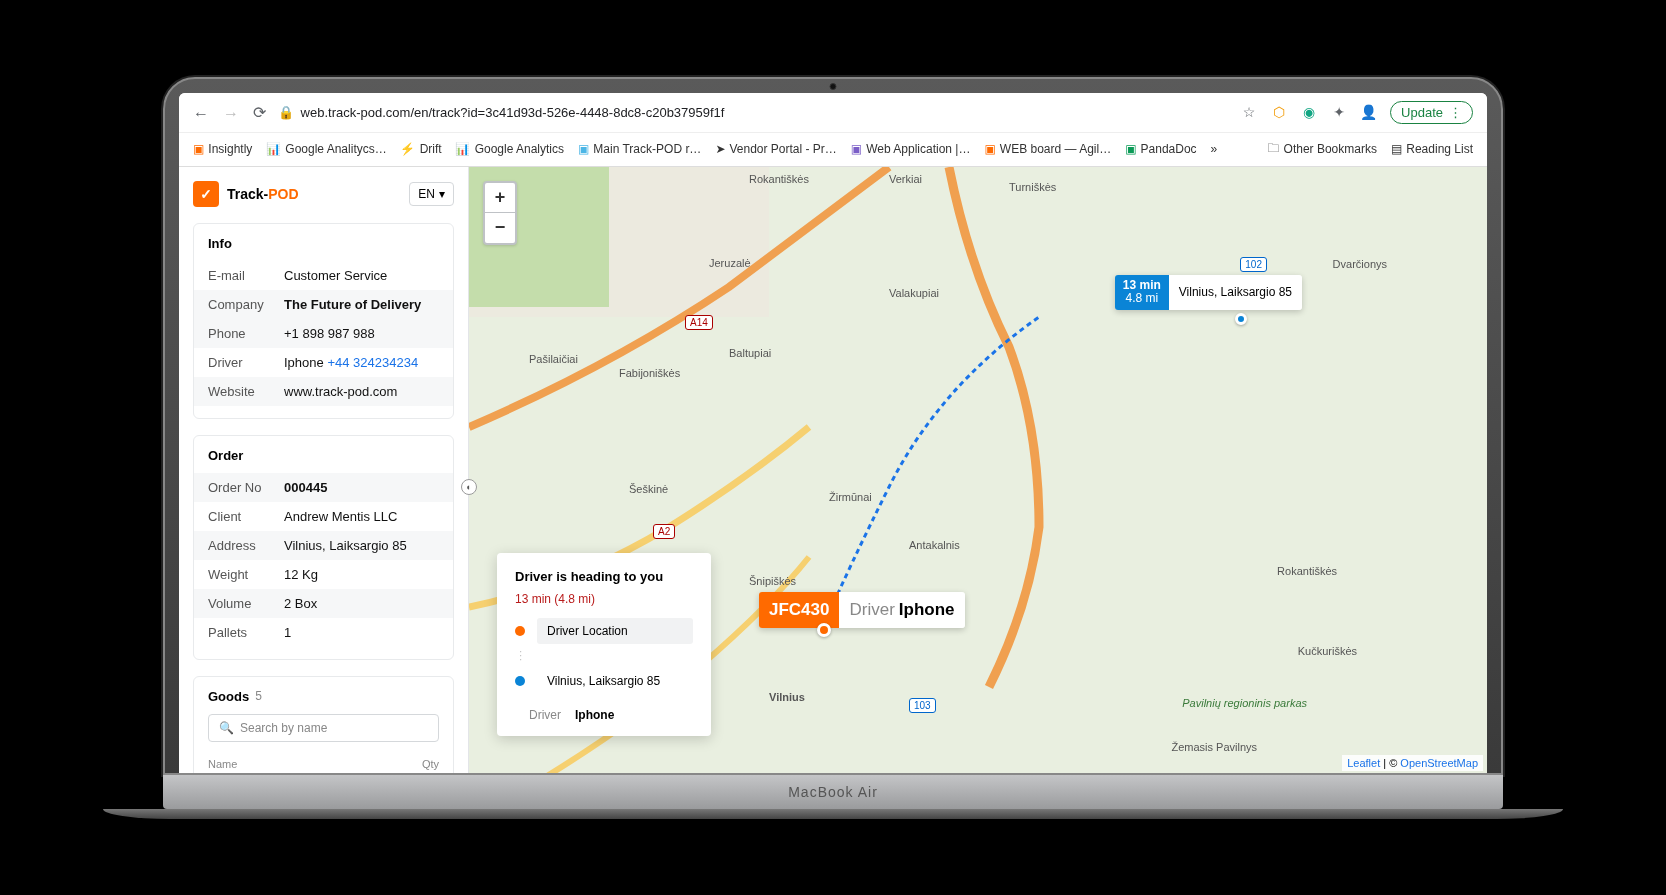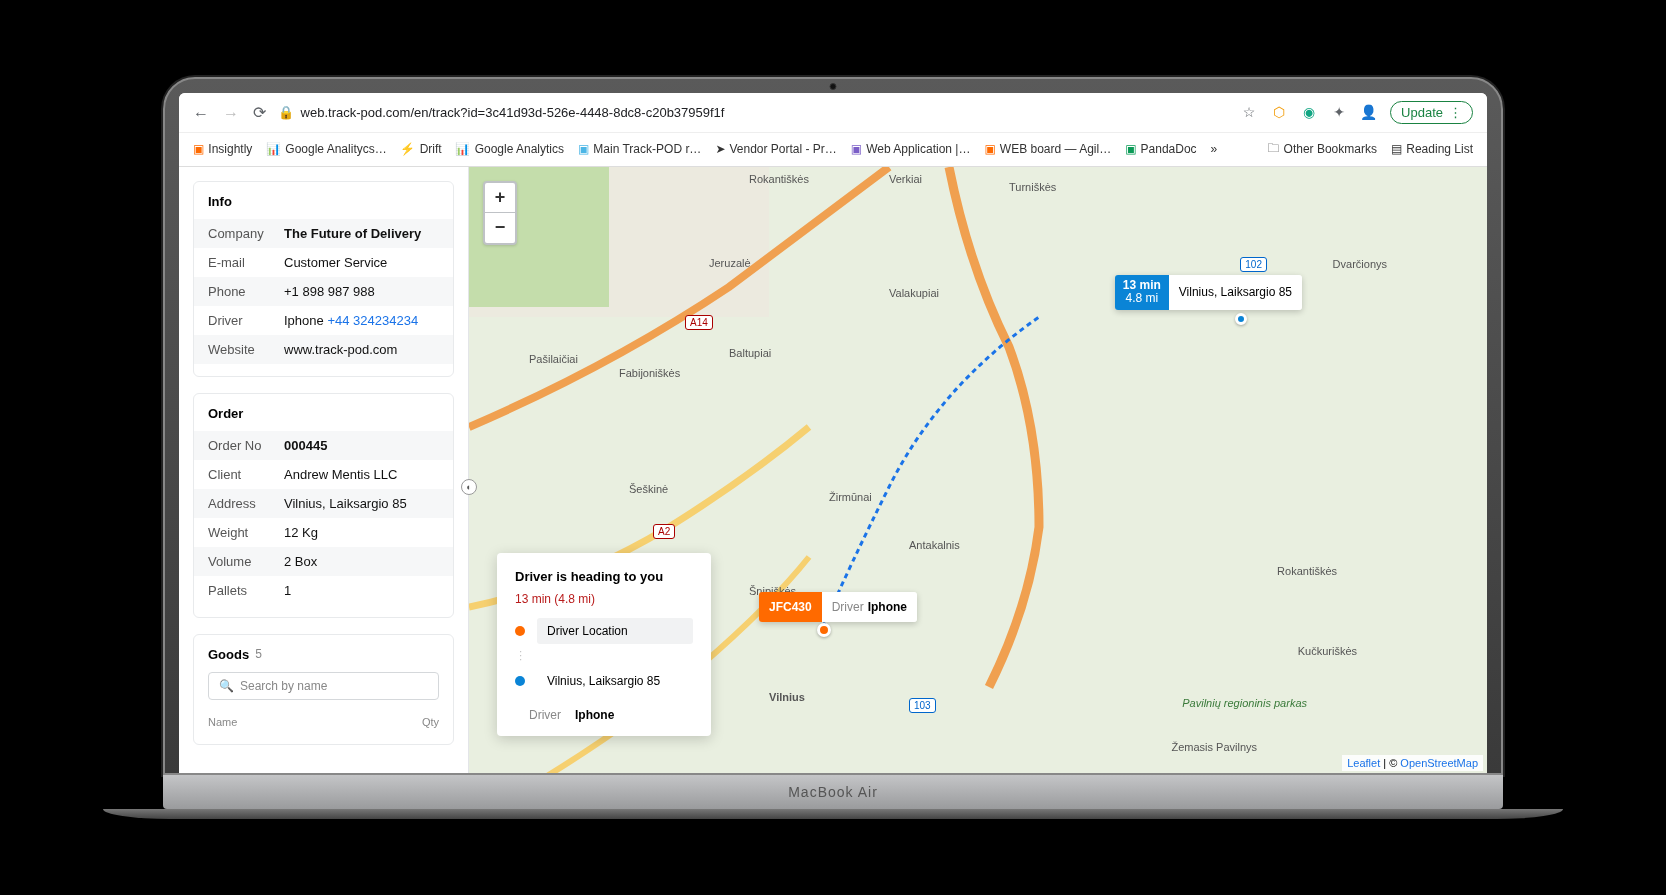--- a/index.html
+++ b/index.html
@@ -51,21 +51,21 @@
 .map-bg{position:absolute;inset:0;}
 .zoom{position:absolute;top:14px;left:14px;background:#fff;border:2px solid #bfc2c6;border-radius:4px;box-shadow:0 1px 3px rgba(0,0,0,.15);}
 .zoom div{width:30px;height:30px;display:flex;align-items:center;justify-content:center;font-size:18px;font-weight:700;color:#333;}
 .zoom div:first-child{border-bottom:1px solid #bfc2c6;}
 
 .dest-box{position:absolute;top:108px;right:185px;display:flex;box-shadow:0 2px 6px rgba(0,0,0,.2);border-radius:3px;overflow:hidden;font-size:12px;}
 .dest-badge{background:#0a84d6;color:#fff;padding:4px 8px;text-align:center;line-height:1.15;}
 .dest-addr{background:#fff;padding:6px 10px;display:flex;align-items:center;}
 .dest-dot{position:absolute;top:146px;right:240px;width:12px;height:12px;background:#0a84d6;border:3px solid #fff;border-radius:50%;box-shadow:0 1px 3px rgba(0,0,0,.3);}
 
-.driver-box{position:absolute;top:425px;left:290px;display:flex;box-shadow:0 2px 6px rgba(0,0,0,.2);border-radius:3px;overflow:hidden;font-size:12px;}
+.driver-box{position:absolute;top:425px;left:290px;display:flex;box-shadow:0 2px 6px rgba(0,0,0,.2);border-radius:3px;overflow:hidden;font-size:17px;}
 .driver-badge{background:#ff6a00;color:#fff;padding:8px 10px;font-weight:700;}
 .driver-info{background:#fff;padding:8px 10px;}
 .driver-info .dl{color:#888;margin-right:4px;}
 .driver-dot{position:absolute;top:456px;left:348px;width:14px;height:14px;background:#ff6a00;border:3px solid #fff;border-radius:50%;box-shadow:0 1px 3px rgba(0,0,0,.3);}
 
 .route-card{position:absolute;left:28px;top:386px;width:214px;background:#fff;border-radius:4px;box-shadow:0 3px 14px rgba(0,0,0,.18);padding:16px 18px 0 18px;font-size:12px;}
 .route-card h4{font-size:13px;font-weight:700;margin-bottom:8px;}
 .eta{font-size:12px;color:#b91c1c;margin-bottom:12px;}
 .leg{display:flex;align-items:center;gap:12px;margin:6px 0;}
 .dot{width:10px;height:10px;border-radius:50%;flex-shrink:0;}
@@ -155,30 +155,40 @@
           <span>»</span>
           <span class="bm-spacer"></span>
           <span class="bm">🗀 <span>Other Bookmarks</span></span>
           <span class="bm">▤ <span>Reading List</span></span>
         </div>
       </div>
 
       <div class="app">
 
         <div class="sidebar">
+          <div class="brand-row">
+            <div class="brand">
+              <div class="brand-logo"></div>
+              <span><span>Track-</span><span style="color:#ff6a00">POD</span></span>
+            </div>
+            <div class="lang">
+                <span>EN</span> 
+                <span>▾</span>
+              </div>
+          </div>
 
           <div class="panel">
             <h3>Info</h3>
+            <div class="row">
+                <div class="label">E-mail</div>
+                <div class="val link">Customer Service</div>
+              </div>
             <div class="row alt">
                 <div class="label">Company</div>
                 <div class="val" style="font-weight:700">The Future of Delivery</div>
-              </div>
-            <div class="row">
-                <div class="label">E-mail</div>
-                <div class="val link">Customer Service</div>
               </div>
             <div class="row alt">
                 <div class="label">Phone</div>
                 <div class="val link">+1 898 987 988</div>
               </div>
             <div class="row">
                 <div class="label">Driver</div>
                 <div class="val"><span>Iphone</span> <span class="link">+44 324234234</span></div>
               </div>
             <div class="row alt">
@@ -264,21 +274,21 @@
           <div class="place-label" style="top:200px;left:150px">Fabijoniškės</div>
           <div class="place-label" style="top:180px;left:260px">Baltupiai</div>
           <div class="place-label" style="top:316px;left:160px">Šeškinė</div>
           <div class="place-label" style="top:324px;left:360px">Žirmūnai</div>
           <div class="place-label" style="top:372px;left:440px">Antakalnis</div>
           <div class="place-label" style="top:398px;right:150px">Rokantiškės</div>
           <div class="place-label" style="top:478px;right:130px">Kučkuriškės</div>
           <div class="place-label" style="top:530px;right:180px;font-style:italic;color:#3a7a3a">Pavilnių regioninis parkas</div>
           <div class="place-label" style="bottom:20px;right:230px">Žemasis Pavilnys</div>
           <div class="place-label" style="bottom:70px;left:300px;font-weight:700">Vilnius</div>
-          <div class="place-label" style="top:418px;left:280px">Šnipiškės</div>
+          <div class="place-label" style="top:408px;left:280px">Šnipiškės</div>
 
           <div class="road-label" style="top:148px;left:216px">A14</div>
           <div class="road-label" style="top:357px;left:184px">A2</div>
           <div class="road-label" style="top:90px;right:220px;border-color:#06c;color:#06c">102</div>
           <div class="road-label" style="bottom:60px;left:440px;border-color:#06c;color:#06c">103</div>
 
           <div class="dest-box">
             <div class="dest-badge">
                 <div style="font-weight:700">13 min</div>
                 <div>4.8 mi</div>

